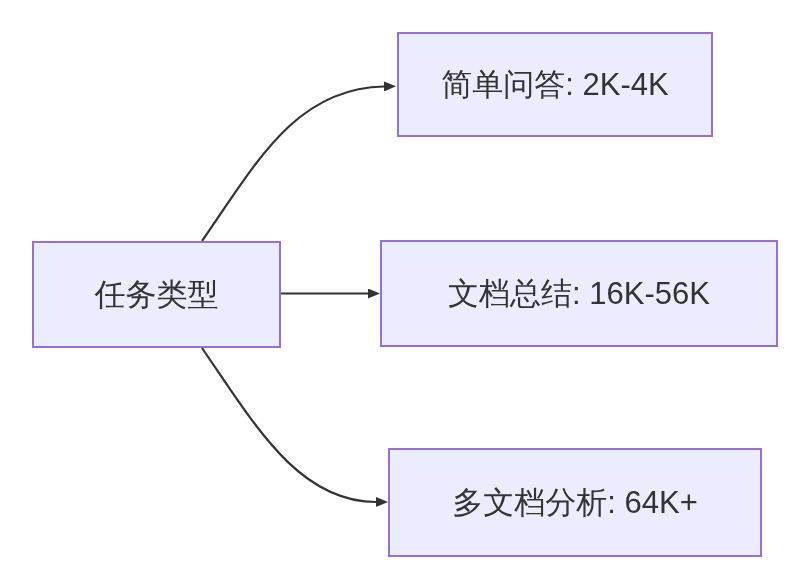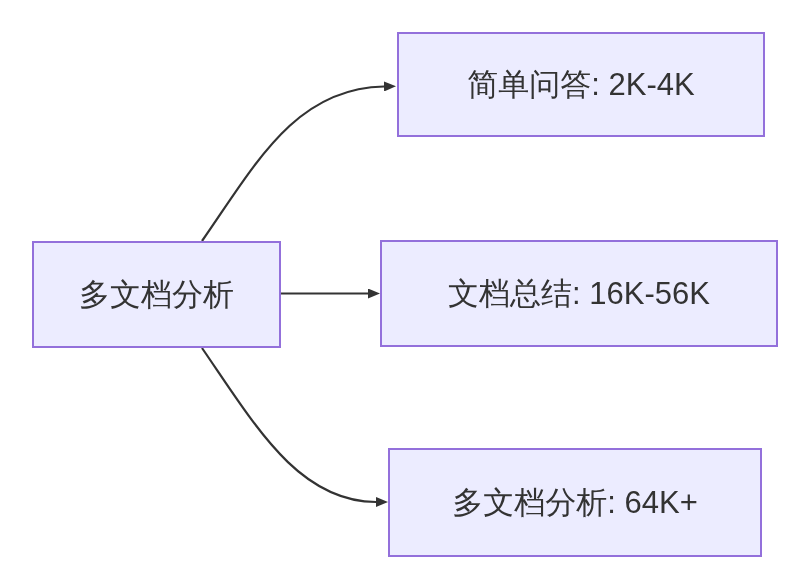--- a/index.html
+++ b/index.html
@@ -47,42 +47,42 @@
     justify-content: center;
     background: var(--node-fill);
     border: 2px solid var(--node-border);
     color: var(--text);
     font-size: 31px;
     line-height: 1.2;
     white-space: nowrap;
     text-align: center;
   }
   .node--task-type   { left: 32px;  top: 241px; width: 249px; height: 107px; }
-  .node--simple-qa   { left: 397px; top: 32px;  width: 368px; height: 105px; }
+  .node--simple-qa   { left: 397px; top: 32px;  width: 316px; height: 105px; }
   .node--doc-summary { left: 380px; top: 240px; width: 398px; height: 107px; }
   .node--multi-doc   { left: 388px; top: 448px; width: 374px; height: 109px; justify-content: center; }
 </style>
 </head>
 <body>
 
 <div class="canvas">
 
   <svg class="edges" viewBox="0 0 787 572" aria-hidden="true">
     <defs>
       <marker id="arrow" viewBox="0 0 12 10" refX="0" refY="5" markerWidth="12" markerHeight="10" markerUnits="userSpaceOnUse" orient="auto">
         <path class="arrowhead" d="M0,0 L12,5 L0,10 Z"></path>
       </marker>
     </defs>
     <path class="edge" d="M202,241 C255,165 295,88 384,86.5" marker-end="url(#arrow)"></path>
     <path class="edge" d="M281,293.5 L368,293.5" marker-end="url(#arrow)"></path>
     <path class="edge" d="M202,348 C255,425 298,501.5 376,502" marker-end="url(#arrow)"></path>
   </svg>
 
   <div class="node node--task-type">
-    <span class="node__label">多文档分析</span>
+    <span class="node__label">任务类型</span>
   </div>
 
   <div class="node node--simple-qa">
     <span class="node__label">简单问答: 2K-4K</span>
   </div>
 
   <div class="node node--doc-summary">
     <span class="node__label">文档总结: 16K-56K</span>
   </div>
 

